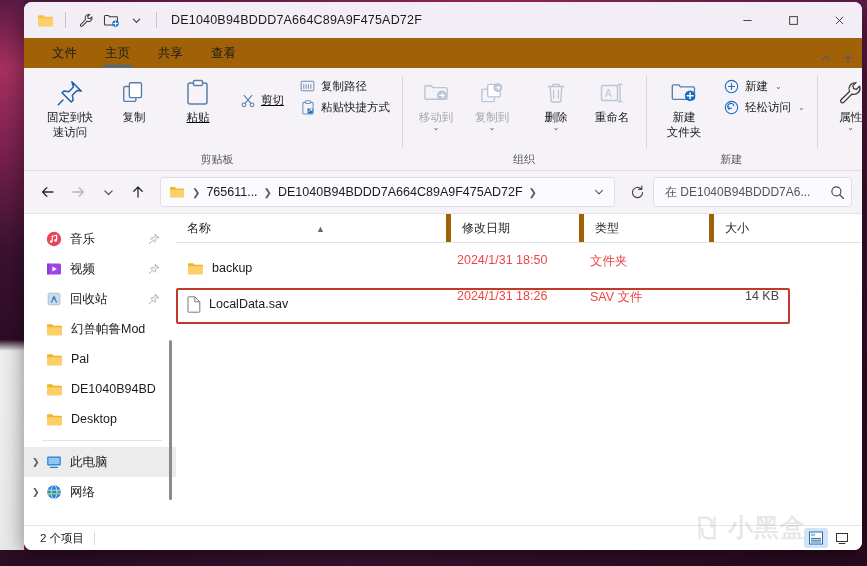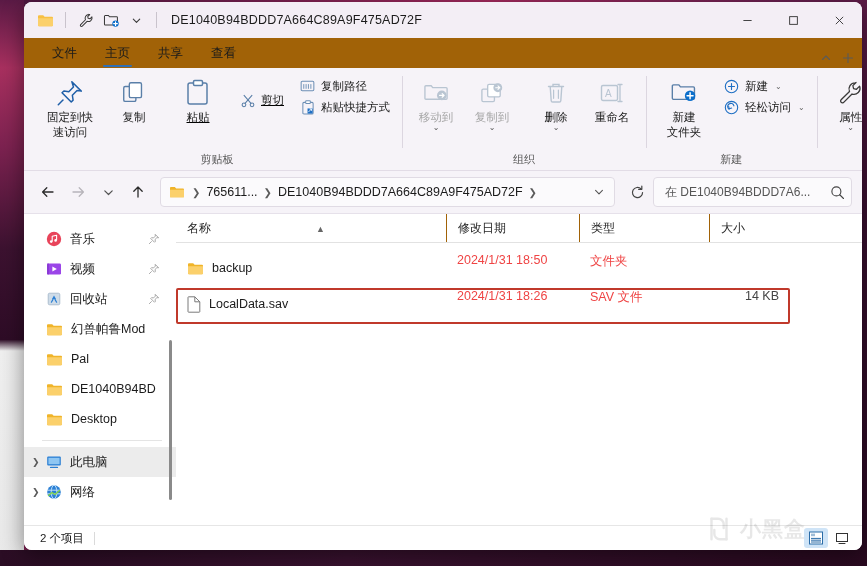--- a/index.html
+++ b/index.html
@@ -181,21 +181,21 @@
 
   .content { flex: 1; display: flex; flex-direction: column; min-width: 0; position: relative;}
   .colhead {
     height: 28px; flex: 0 0 28px; display: flex; align-items: center;
     border-bottom: 1px solid #e2e2e2; background: #fff; position: relative;
   }
   .ch {
     font-size: 12px; color: #262626; padding-left: 11px; position: relative;
     height: 28px; line-height: 28px; box-sizing: border-box;
   }
-  .ch + .ch { border-left: 1px solid #a16207; }
+  .ch + .ch { border-left: 5px solid #a16207; }
   .sortmark {
     position: absolute; left: 140px; top: 1px; font-size: 9px; color: #666;
   }
   .row {
     height: 30px; display: flex; font-size: 12.5px;
     color: #1b1b1b; position: relative;
   }
   .cell { padding-left: 11px; box-sizing: border-box; white-space: nowrap; overflow: hidden; }
   .cell.name { display: flex; align-items: center; gap: 8px; }
   .cell.date, .cell.type { color: #ef4444; }
@@ -220,21 +220,21 @@
     width: 24px; height: 20px; display: flex; align-items: center;
     justify-content: center; border-radius: 3px;
   }
   .vm.active { background: #cfe4f7; }
 
   .watermark {
     position: absolute; right: 56px; bottom: 6px;
     display: flex; align-items: center; gap: 6px;
     opacity: .10; pointer-events: none;
   }
-  .wm-text { font-size: 21px; color: #222; font-weight: bold; letter-spacing: 1px;}
+  .wm-text { font-size: 25px; color: #222; font-weight: bold; letter-spacing: 1px;}
 
   svg { display: block; }
 </style>
 </head>
 <body>
 
 <div class="desktop-left"></div>
 <div class="taskbar-hint"></div>
 
 <div class="window">

